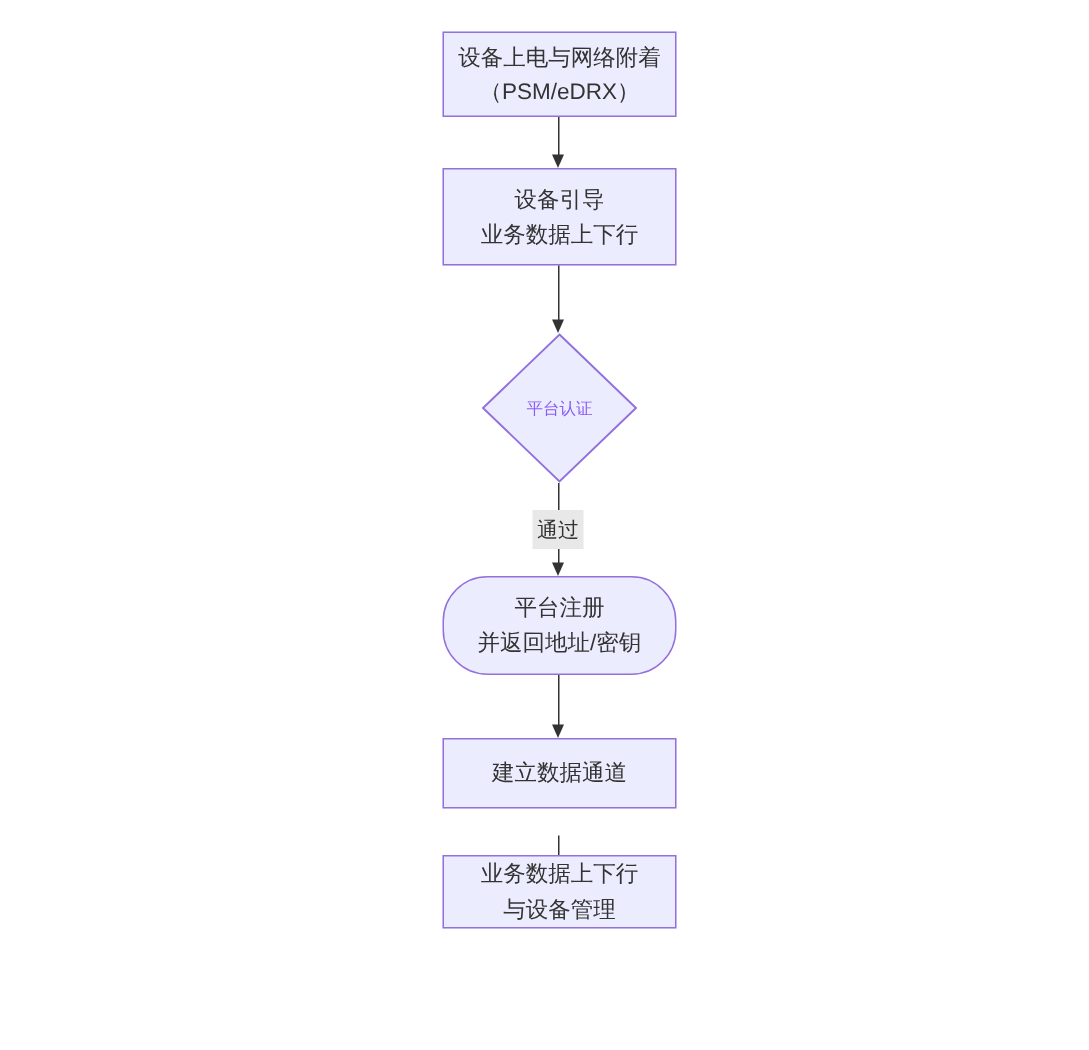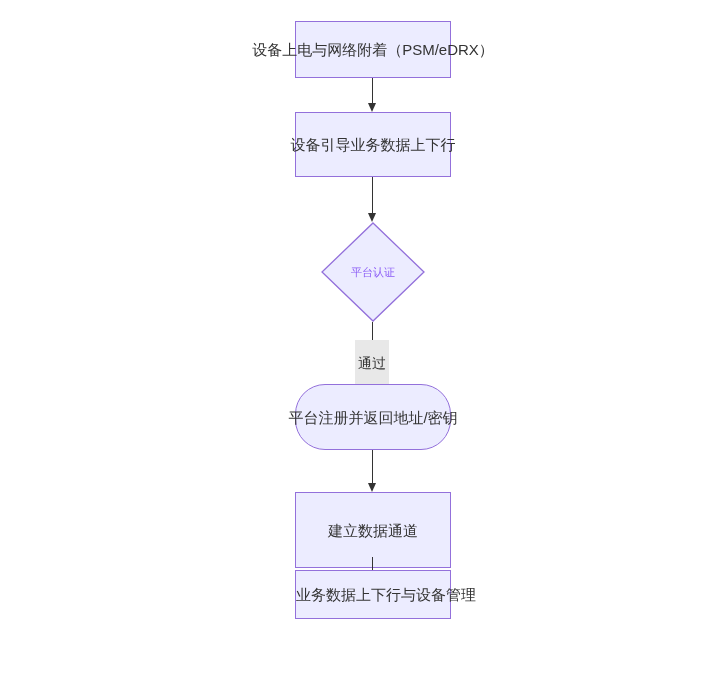--- a/index.html
+++ b/index.html
@@ -11,34 +11,34 @@
     font-family: "Liberation Sans", "DejaVu Sans", sans-serif;
     color: #333333;
     overflow: hidden;
   }
   .node {
     position: absolute;
     box-sizing: border-box;
     background: #ECECFF;
     border: 1px solid #9370DB;
     display: flex;
-    flex-direction: row;
+    flex-direction: column;
     align-items: center;
     justify-content: center;
     text-align: center;
     font-size: 15px;
     line-height: 23px;
     color: #333333;
   }
   .node-line { display: block; white-space: nowrap; }
   .rect-node { left: 295px; width: 156px; }
   .n1 { top: 21px;  height: 57px; }
   .n2 { top: 112px; height: 65px; }
   .n4 { top: 384px; height: 66px; border-radius: 30px; }
-  .n5 { top: 492px; height: 76px; }
+  .n5 { top: 492px; height: 47px; }
   .n6 { top: 570px; height: 49px; justify-content: space-between; }
   .diamond-wrap {
     position: absolute;
     left: 321px;
     top: 222px;
     width: 104px;
     height: 100px;
   }
   .diamond-wrap svg { display: block; }
   .diamond-label {
@@ -82,21 +82,21 @@
   .e5 { top: 557px; height: 44px; }
   .edge-label {
     position: absolute;
     left: 372px;
     top: 340px;
     transform: translateX(-50%);
     background: #e8e8e8;
     color: #333333;
     font-size: 14px;
     line-height: 20px;
-    padding: 13px 3px;
+    padding: 3px 3px;
     white-space: nowrap;
   }
 </style>
 </head>
 <body>
 
 <div class="canvas">
 
   <div class="node rect-node n1">
     <span class="node-line">设备上电与网络附着</span>

